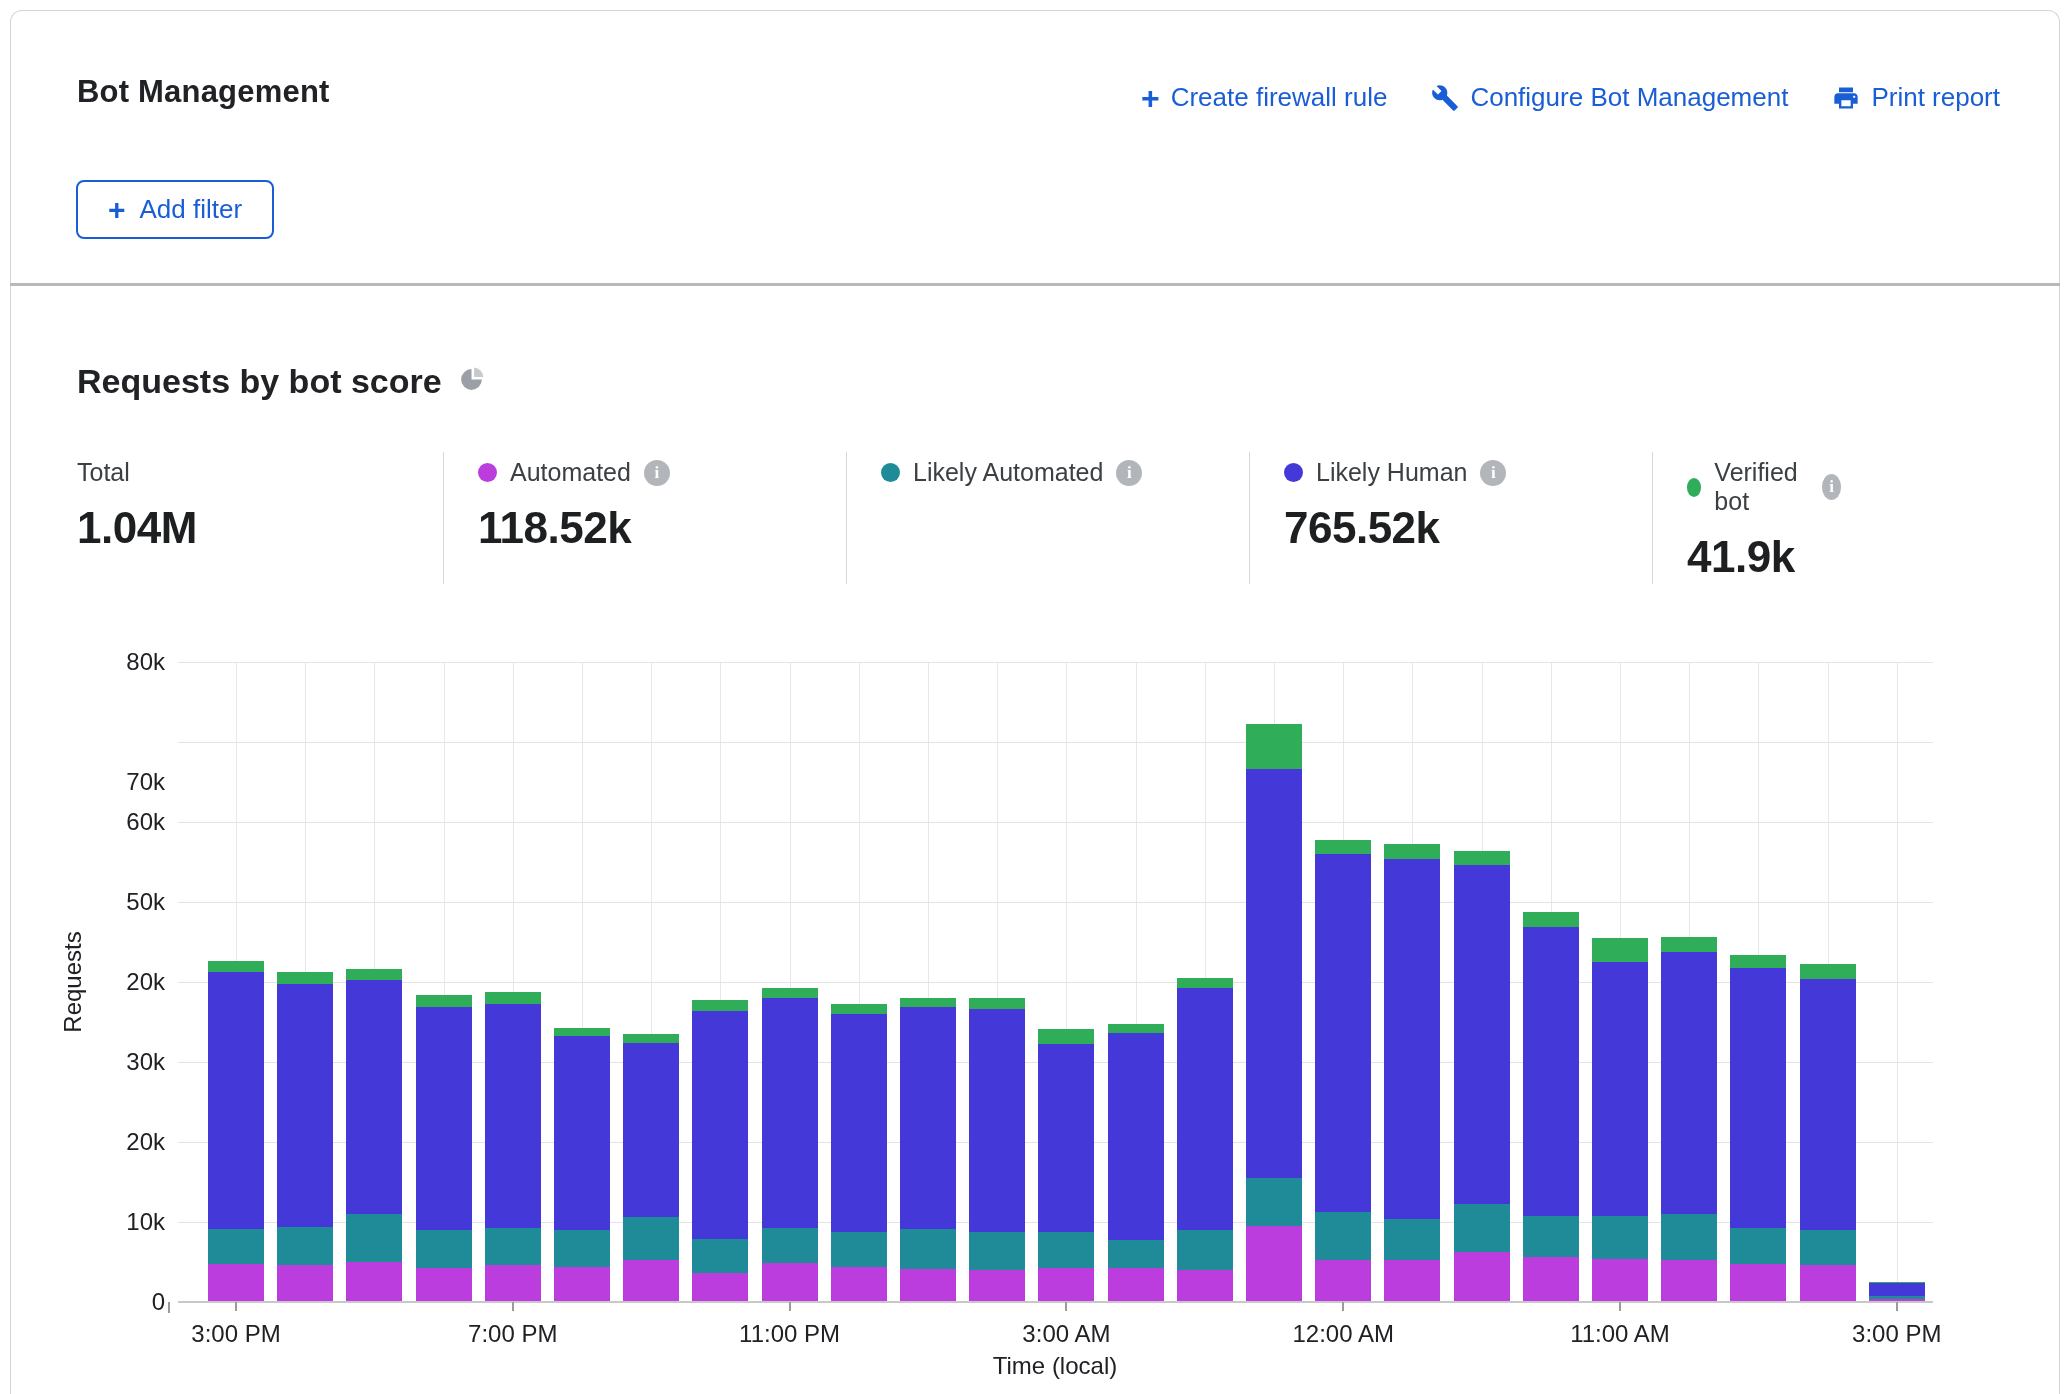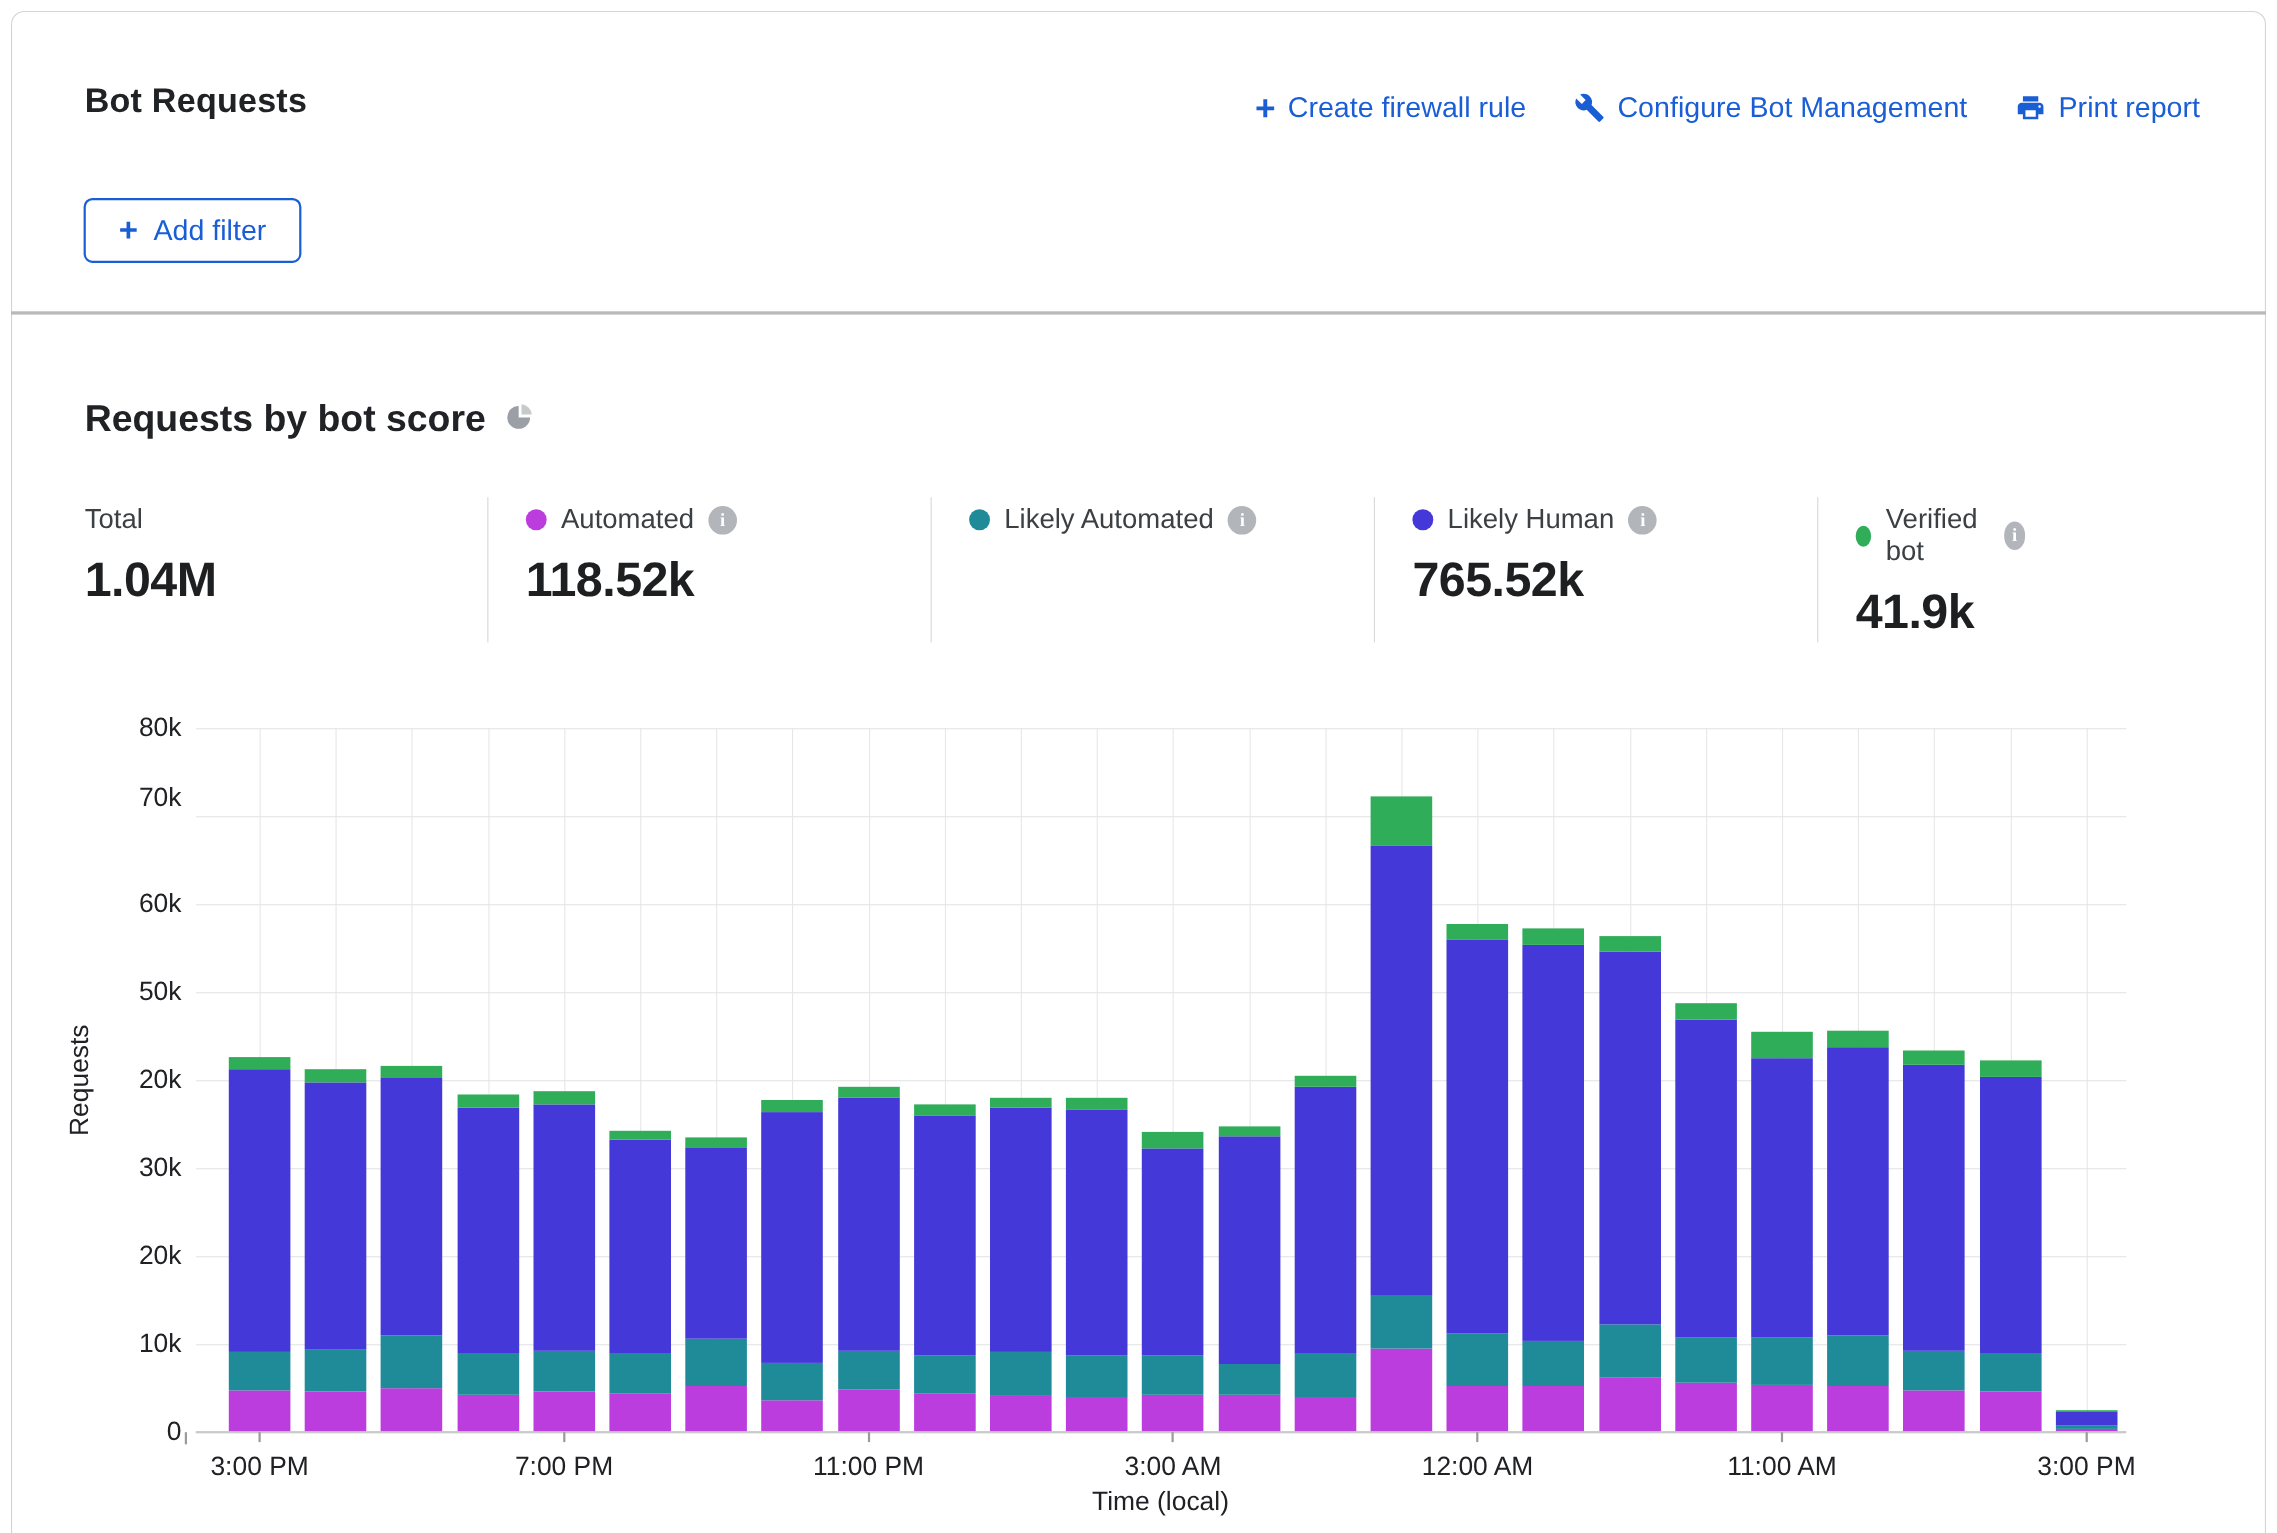--- a/index.html
+++ b/index.html
@@ -54,21 +54,21 @@
                   font-size:24px; color:#202124; transform:rotate(-90deg); }
   .x-axis-title { position:absolute; left:855px; top:1352px; width:400px; text-align:center;
                   font-size:24px; color:#202124; }
 </style>
 </head>
 <body>
 
 <div id="page">
   <div class="card"></div>
 
-  <div class="page-title">Bot Requests</div>
+  <div class="page-title">Bot Management</div>
 
   <div class="header-actions">
     <div class="action-link">
       <span class="plus-glyph">+</span>
       <span>Create firewall rule</span>
     </div>
     <div class="action-link">
       <span>
         <svg width="28" height="28" viewBox="0 0 24 24" fill="#1a5ed6">
             <path d="M22.7 19l-9.1-9.1c.9-2.3.4-5-1.5-6.9-2-2-5-2.4-7.4-1.3L9 6 6 9 1.6 4.7C.4 7.1.9 10.1 2.9 12.1c1.9 1.9 4.6 2.4 6.9 1.5l9.1 9.1c.4.4 1 .4 1.4 0l2.3-2.3c.5-.4.5-1.1.1-1.4z"></path>
@@ -183,21 +183,21 @@
       <div class="ytick-label" style="left: 60px; top: 1128px;">20k</div>
       <div class="gridline-h" style="left: 178px; top: 1062px; width: 1755px;"></div>
       <div class="ytick-label" style="left: 60px; top: 1048px;">30k</div>
       <div class="gridline-h" style="left: 178px; top: 982px; width: 1755px;"></div>
       <div class="ytick-label" style="left: 60px; top: 968px;">20k</div>
       <div class="gridline-h" style="left: 178px; top: 902px; width: 1755px;"></div>
       <div class="ytick-label" style="left: 60px; top: 888px;">50k</div>
       <div class="gridline-h" style="left: 178px; top: 822px; width: 1755px;"></div>
       <div class="ytick-label" style="left: 60px; top: 808px;">60k</div>
       <div class="gridline-h" style="left: 178px; top: 742px; width: 1755px;"></div>
-      <div class="ytick-label" style="left: 60px; top: 712px;">70k</div>
+      <div class="ytick-label" style="left: 60px; top: 768px;">70k</div>
       <div class="gridline-h" style="left: 178px; top: 662px; width: 1755px;"></div>
       <div class="ytick-label" style="left: 60px; top: 648px;">80k</div>
       <div class="tick-mark" style="left: 168px; top: 1302px; width: 2px; height: 11px;"></div>
       <div class="bar-seg" title="3:00 PM — Automated: 4.8k" style="left: 208px; top: 1263.6px; width: 56px; height: 38.4px; background: rgb(187, 61, 222);"></div>
       <div class="bar-seg" title="3:00 PM — Likely Automated: 4.3k" style="left: 208px; top: 1229.2px; width: 56px; height: 34.4px; background: rgb(31, 139, 153);"></div>
       <div class="bar-seg" title="3:00 PM — Likely Human: 32.1k" style="left: 208px; top: 972.4px; width: 56px; height: 256.8px; background: rgb(68, 56, 216);"></div>
       <div class="bar-seg" title="3:00 PM — Verified bot: 1.4k" style="left: 208px; top: 961.2px; width: 56px; height: 11.2px; background: rgb(47, 173, 88);"></div>
       <div class="bar-seg" title="4:00 PM — Automated: 4.6k" style="left: 277.2px; top: 1265.2px; width: 56px; height: 36.8px; background: rgb(187, 61, 222);"></div>
       <div class="bar-seg" title="4:00 PM — Likely Automated: 4.8k" style="left: 277.2px; top: 1226.8px; width: 56px; height: 38.4px; background: rgb(31, 139, 153);"></div>
       <div class="bar-seg" title="4:00 PM — Likely Human: 30.4k" style="left: 277.2px; top: 983.6px; width: 56px; height: 243.2px; background: rgb(68, 56, 216);"></div>

